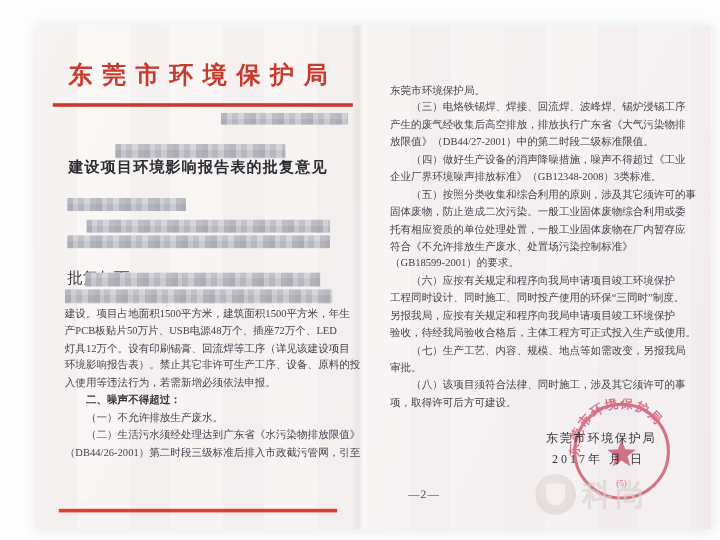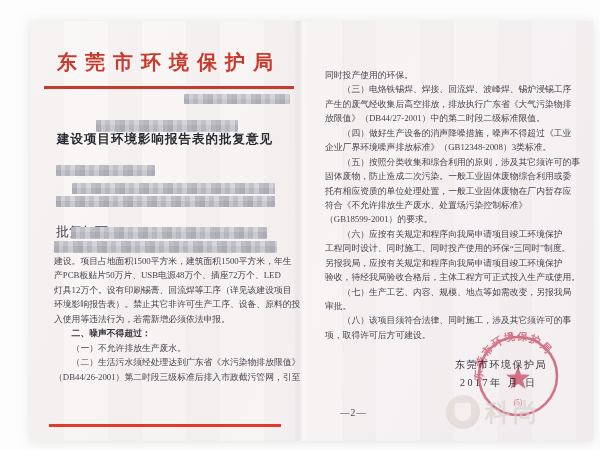--- a/index.html
+++ b/index.html
@@ -118,21 +118,21 @@
         <div class="tline">　　（一）不允许排放生产废水。</div>
         <div class="tline">　　（二）生活污水须经处理达到广东省《水污染物排放限值》</div>
         <div class="tline">（DB44/26-2001）第二时段三级标准后排入市政截污管网，引至</div>
       </div>
 
     <div class="footer-rule"></div>
   </div>
 
   <div class="page page-right">
     <div class="body-lines right-body">
-        <div class="tline">同时投产使用的环保。</div>
+        <div class="tline">东莞市环境保护局。</div>
         <div class="tline">　　（三）电烙铁锡焊、焊接、回流焊、波峰焊、锡炉浸锡工序</div>
         <div class="tline">产生的废气经收集后高空排放，排放执行广东省《大气污染物排</div>
         <div class="tline">放限值》（DB44/27-2001）中的第二时段二级标准限值。</div>
         <div class="tline">　　（四）做好生产设备的消声降噪措施，噪声不得超过《工业</div>
         <div class="tline">企业厂界环境噪声排放标准》（GB12348-2008）3类标准。</div>
         <div class="tline">　　（五）按照分类收集和综合利用的原则，涉及其它须许可的事</div>
         <div class="tline">固体废物，防止造成二次污染。一般工业固体废物综合利用或委</div>
         <div class="tline">托有相应资质的单位处理处置，一般工业固体废物在厂内暂存应</div>
         <div class="tline">符合《不允许排放生产废水、处置场污染控制标准》</div>
         <div class="tline">（GB18599-2001）的要求。</div>

